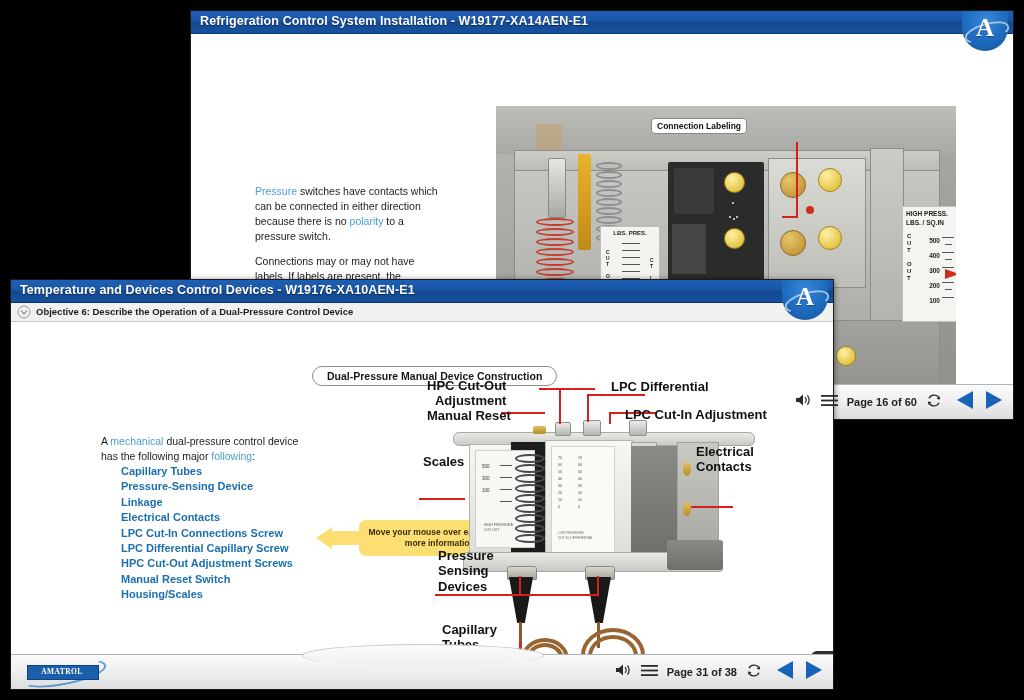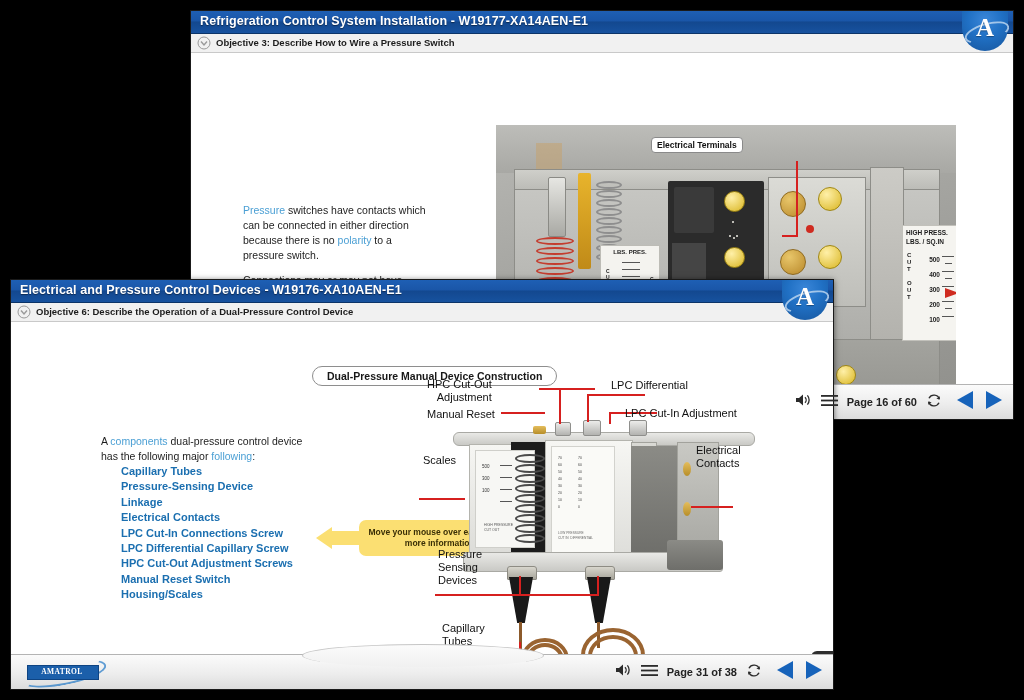--- a/index.html
+++ b/index.html
@@ -47,21 +47,21 @@
   .amalogo .bar{position:absolute;left:6px;top:4px;width:70px;height:13px;background:#1b5faa;
      border:1px solid #0e4483;}
   .amalogo .txt{position:absolute;left:6px;top:4px;width:70px;height:13px;line-height:13px;text-align:center;
      color:#fff;font-size:7.5px;font-weight:bold;letter-spacing:.4px;font-family:"Liberation Serif",serif;}
   .amalogo .swoosh{position:absolute;left:0px;top:1px;width:82px;height:19px;border:2px solid #2f80c9;
      border-radius:50%;transform:rotate(-11deg);opacity:.75;border-top-color:transparent;border-left-color:transparent;}
 
   
   .pill{position:absolute;border:1px solid #8e8e8e;border-radius:11px;background:#fff;
      font-size:10.5px;font-weight:bold;color:#171717;padding:3px 14px;white-space:nowrap;}
-  .plabel{position:absolute;font-size:11px;font-weight:normal;color:#111;line-height:1.18;white-space:pre;}
+  .plabel{position:absolute;font-size:13px;font-weight:bold;color:#111;line-height:1.18;white-space:pre;}
   .wlabel{position:absolute;background:#fff;border:1px solid #8a8a8a;border-radius:4px;
      font-size:8.5px;font-weight:bold;color:#111;padding:2px 5px;white-space:nowrap;}
   .lead{position:absolute;background:#d6201f;}
 
   
   .body-copy{position:absolute;font-size:10.5px;color:#1d1d1d;line-height:1.42;}
   .body-copy p{margin:0 0 10px 0;}
   .lnk{color:#4a9fd4;}
   .complist{position:absolute;font-size:11px;font-weight:bold;color:#1b6fb0;line-height:1.40;}
   .complist div{white-space:nowrap;}
@@ -122,32 +122,25 @@
     <div class="titlebar">
       <div class="ttl">Refrigeration Control System Installation - W19177-XA14AEN-E1</div>
     </div>
 
     <div class="badge" style="top:0px;">
       <div class="disc"></div>
       <div class="ring"></div>
       <div class="ltr">A</div>
     </div>
 
-    <div class="objbar">
-      <svg class="chev" viewBox="0 0 14 14">
-        <circle cx="7" cy="7" r="6" fill="none" stroke="#9a9a9a" stroke-width="1"></circle>
-        <path d="M4 5.5 L7 9 L10 5.5" fill="none" stroke="#9a9a9a" stroke-width="1.4"></path>
-      </svg>
-      <div class="obj">Objective 3: Describe How to Wire a Pressure Switch</div>
-    </div>
 
     <div class="content" style="left:0;top:40px;width:824px;height:336px;">
 
 
-      <div class="body-copy" style="left:52px;top:110px;width:185px;">
+      <div class="body-copy" style="left:64px;top:110px;width:185px;">
         <p>
           <span class="lnk">Pressure</span> switches have contacts which can be connected in either direction because there is no <span class="lnk">polarity</span> to a pressure switch.
         </p>
         <p>Connections may or may not have labels. If labels are present, the Incoming connection may be labeled Line and the outgoing label may be M1.</p>
       </div>
 
       <div class="photo" style="left:305px;top:32px;width:460px;height:304px;">
         <div class="ph-wall"></div>
 
         <div style="position:absolute;left:0;top:0;width:100%;height:48px;background:linear-gradient(to bottom,#bdbdb9,#a8a8a4);"></div>
@@ -253,21 +246,21 @@
           <div class="tick" style="left:0;top:45px;width:12px;height:1px;"></div>
           <div class="tick" style="left:0;top:60px;width:12px;height:1px;"></div>
           <div class="tick" style="left:3px;top:7px;width:7px;height:1px;"></div>
           <div class="tick" style="left:3px;top:22px;width:7px;height:1px;"></div>
           <div class="tick" style="left:3px;top:37px;width:7px;height:1px;"></div>
           <div class="tick" style="left:3px;top:52px;width:7px;height:1px;"></div>
         </div>
         <div class="redmark" style="left:42px;top:62px;width:14px;height:10px;clip-path:polygon(100% 50%,0 0,0 100%);"></div>
       </div>
 
-      <div class="wlabel" style="left:460px;top:44px;">Electrical Terminals</div>
+      <div class="wlabel" style="left:460px;top:44px;">Connection Labeling</div>
 
       <div style="position:absolute;left:765px;top:32px;width:59px;height:304px;background:#fff;"></div>
     </div>
 
     <div class="navbar">
       <div class="navright">
         <span class="ico">
           <svg width="17" height="14" viewBox="0 0 17 14">
             <path d="M1 5h3l4-3.5v11L4 9H1z" fill="#2b2b2b"></path>
             <path d="M10 4.2a4 4 0 0 1 0 5.6" fill="none" stroke="#2b2b2b" stroke-width="1.3"></path>
@@ -300,21 +293,21 @@
               <path d="M2 1 L18 10 L2 19 Z" fill="#1763ba"></path>
             </svg>
         </span>
       </div>
     </div>
   </div>
 
   <div class="window" style="left:10px;top:279px;width:824px;height:411px;">
 
     <div class="titlebar">
-      <div class="ttl">Electrical and Pressure Control Devices - W19176-XA10AEN-E1</div>
+      <div class="ttl">Temperature and Devices Control Devices - W19176-XA10AEN-E1</div>
     </div>
 
     <div class="badge" style="top:0px;">
       <div class="disc"></div>
       <div class="ring"></div>
       <div class="ltr">A</div>
     </div>
 
     <div class="objbar">
       <svg class="chev" viewBox="0 0 14 14">
@@ -323,21 +316,21 @@
       </svg>
       <div class="obj">Objective 6: Describe the Operation of a Dual-Pressure Control Device</div>
     </div>
 
     <div class="content" style="left:0;top:40px;width:824px;height:337px;">
 
       <div class="pill" style="left:301px;top:4px;">Dual-Pressure Manual Device Construction</div>
 
       <div class="body-copy" style="left:90px;top:72px;width:210px;">
         <p style="margin:0;">
-          <span>A </span><span class="lnk">components</span><span> dual-pressure control device has the following major </span><span class="lnk">following</span><span>:</span>
+          <span>A </span><span class="lnk">mechanical</span><span> dual-pressure control device has the following major </span><span class="lnk">following</span><span>:</span>
         </p>
       </div>
 
       <div class="complist" style="left:110px;top:102px;">
         <div>Capillary Tubes</div>
         <div>Pressure-Sensing Device</div>
         <div>Linkage</div>
         <div>Electrical Contacts</div>
         <div>LPC Cut-In Connections Screw</div>
         <div>LPC Differential Capillary Screw</div>

